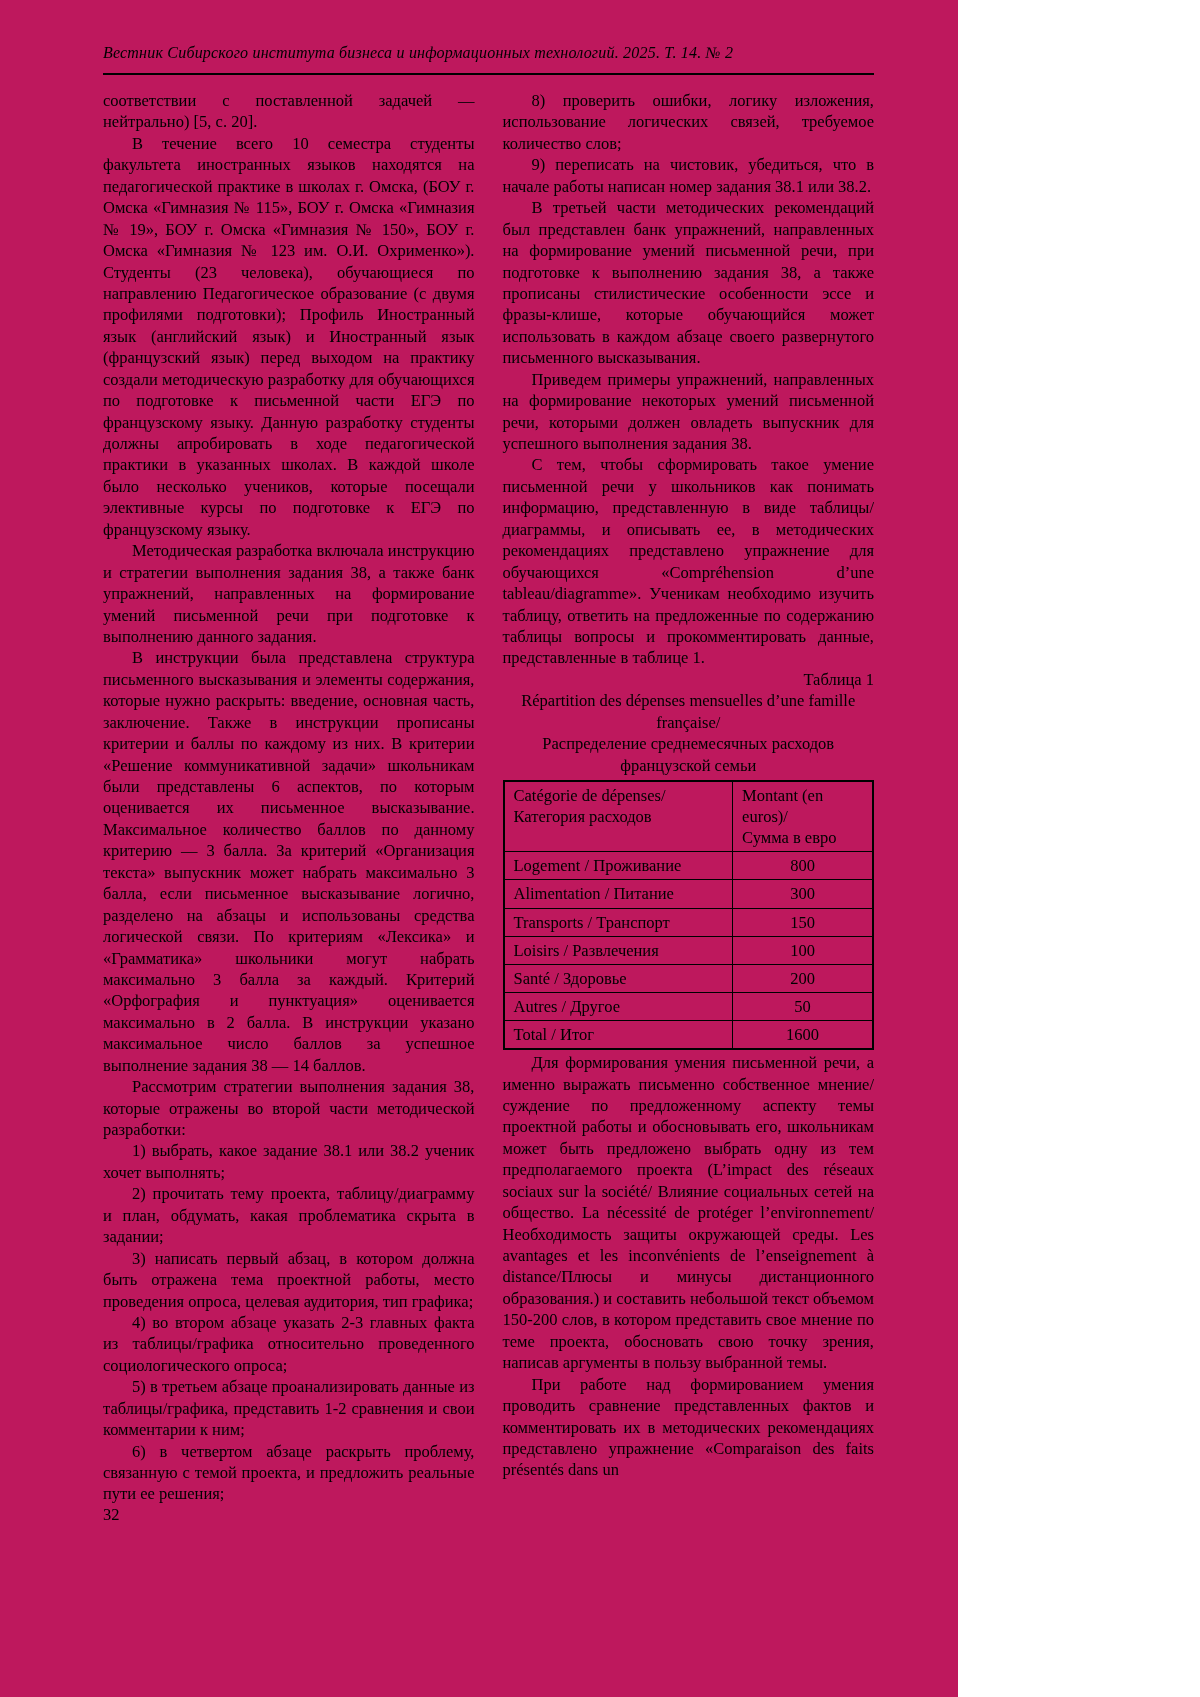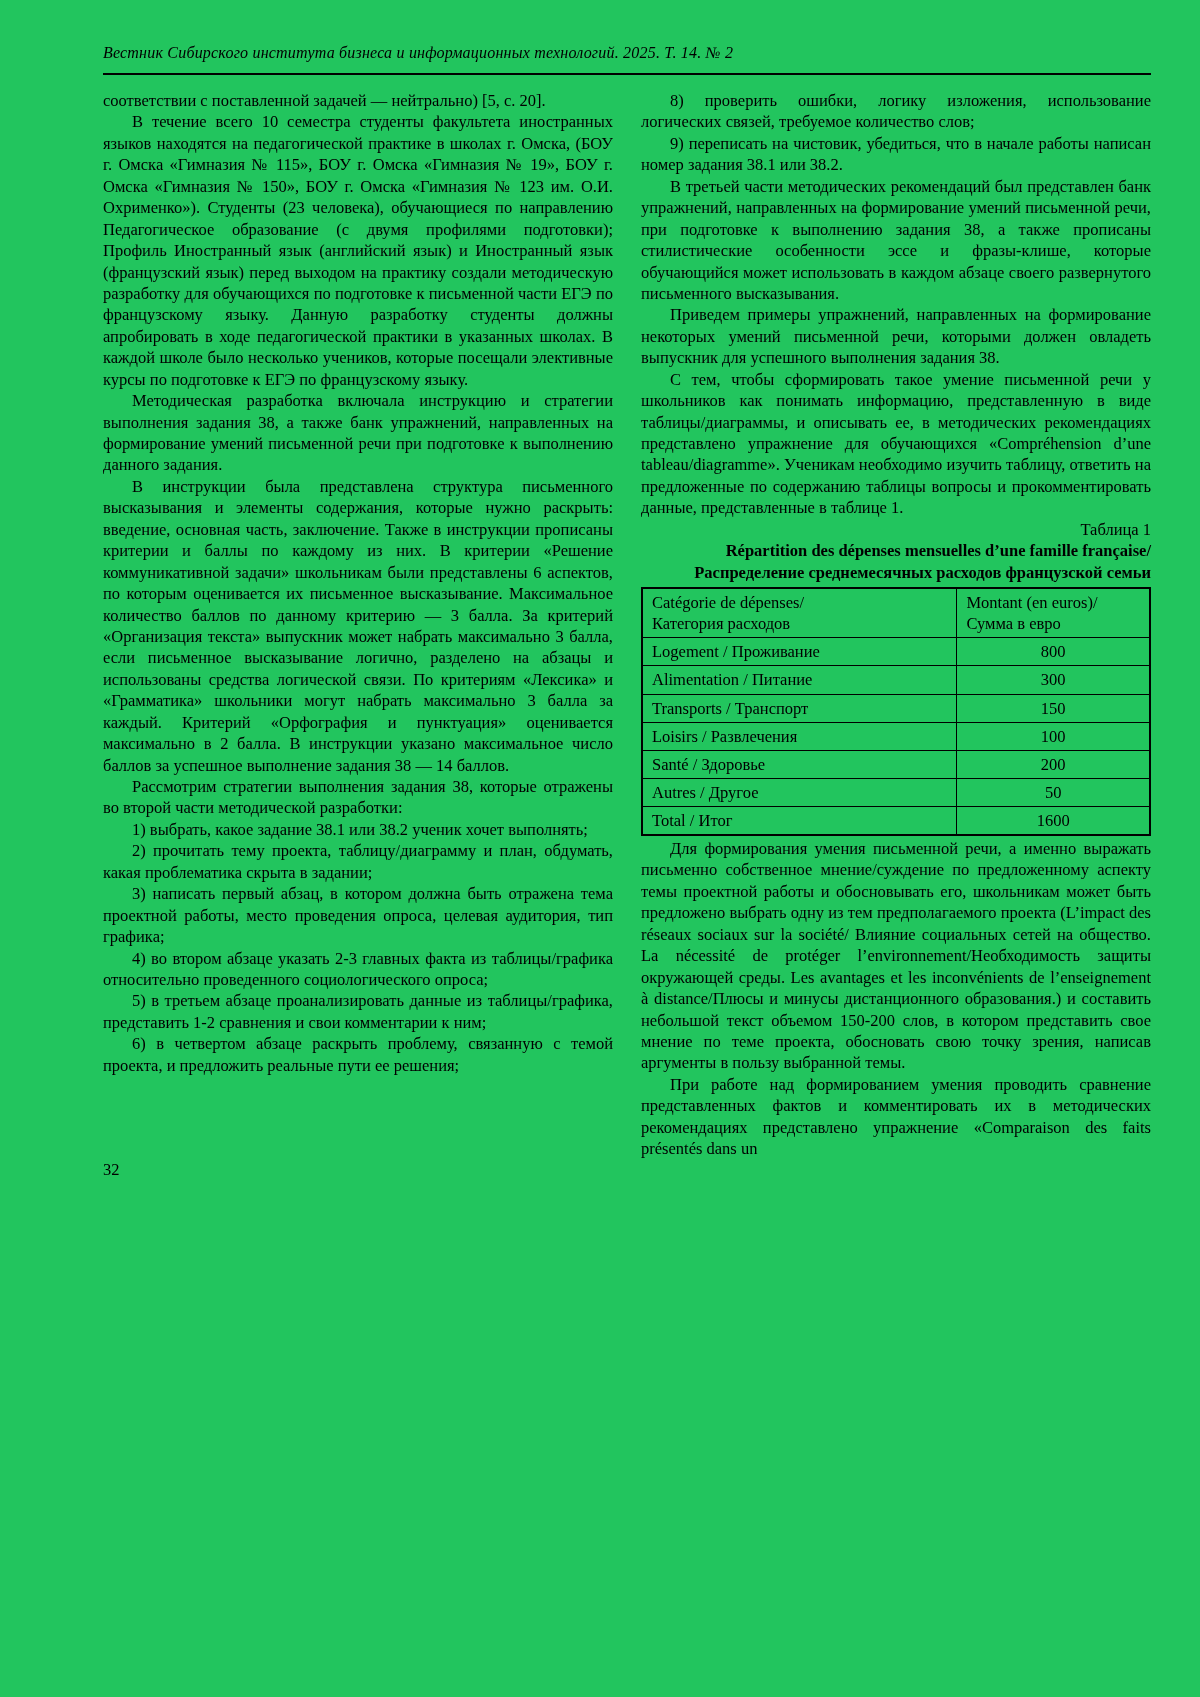--- a/index.html
+++ b/index.html
@@ -1,22 +1,22 @@
 <!DOCTYPE html>
 <html lang="ru"><head>
 <meta charset="utf-8">
 <style>
   html, body { margin: 0; padding: 0; background: #ffffff; }
   .page {
     position: relative;
-    width: 1200px;
+    width: 958px;
     height: 1697px;
     box-sizing: border-box;
-    background: #22c55e;
-    padding: 44px 49px 0 103px;
+    background: #be185d;
+    padding: 44px 84px 0 103px;
     font-family: "Liberation Serif", "DejaVu Serif", serif;
     color: #000;
     overflow: hidden;
   }
   .journal-header {
     font-style: italic;
     font-size: 16px;
     letter-spacing: 0.2px;
     white-space: nowrap;
   }
@@ -40,23 +40,23 @@
     margin: 0;
     text-align: justify;
     text-indent: 29px;
   }
   .col p.cont { text-indent: 0; }
   .col p.table-label {
     text-align: right;
     text-indent: 0;
   }
   .col p.table-title {
-    text-align: right;
+    text-align: center;
     text-indent: 0;
-    font-weight: bold;
+    font-weight: normal;
   }
   table.expenses {
     width: 100%;
     border-collapse: collapse;
     border: 2px solid #000;
     margin: 4px 0 2px 0;
     table-layout: fixed;
   }
   table.expenses th, table.expenses td {
     border: 1px solid #000;

